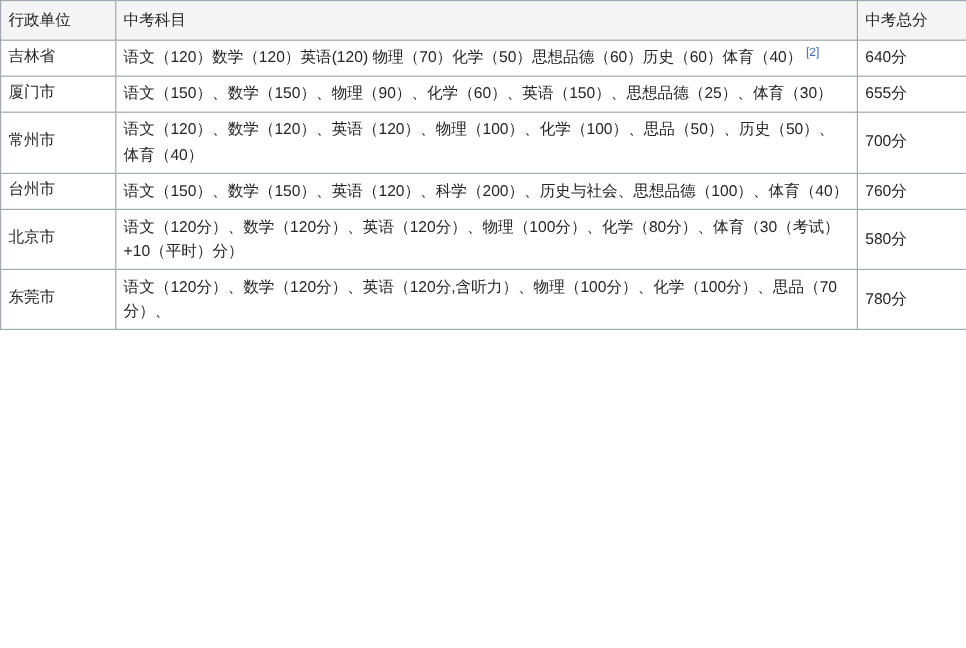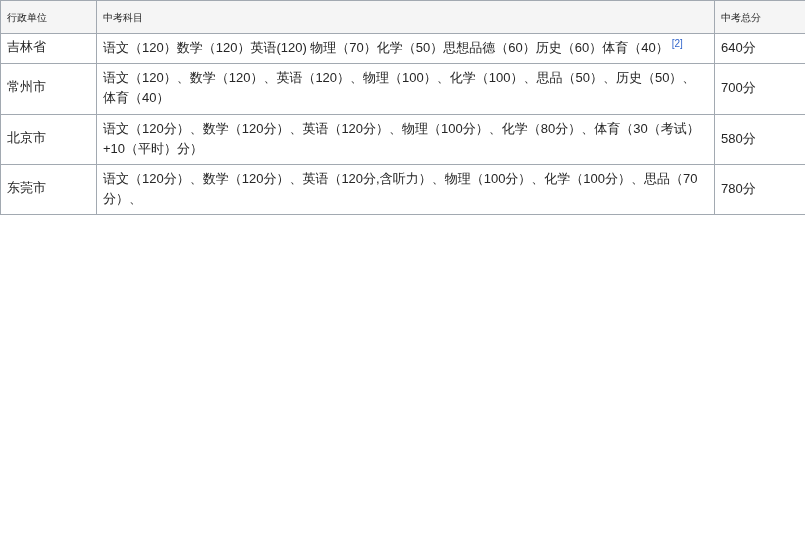--- a/index.html
+++ b/index.html
@@ -53,21 +53,21 @@
     padding-left: 9px;
   }
   sup.ref {
     font-size: 10px;
     color: #3366cc;
     vertical-align: super;
     line-height: 1;
     margin-left: 3px;
     cursor: pointer;
   }
-  .hdr-label { font-size: 10px; }
+  .hdr-label { font-size: 13px; }
   tr.row-last td { border-bottom: 1px solid #a2a9b1; }
 </style>
 </head>
 <body>
 
 <table class="wikitable">
   <colgroup>
     <col class="c-unit">
     <col class="c-subj">
     <col class="c-total">
@@ -79,23 +79,33 @@
       <th class="total"><span class="hdr-label">中考总分</span></th>
     </tr>
   </thead>
   <tbody>
     <tr>
       <td class="unit">吉林省</td>
       <td class="subj"><span>语文（120）数学（120）英语(120) 物理（70）化学（50）思想品德（60）历史（60）体育（40）</span><sup class="ref">[2]</sup></td>
       <td class="total">640分</td>
     </tr>
     <tr>
+      <td class="unit">厦门市</td>
+      <td class="subj">语文（150）、数学（150）、物理（90）、化学（60）、英语（150）、思想品德（25）、体育（30）</td>
+      <td class="total">655分</td>
+    </tr>
+    <tr>
       <td class="unit">常州市</td>
       <td class="subj">语文（120）、数学（120）、英语（120）、物理（100）、化学（100）、思品（50）、历史（50）、体育（40）</td>
       <td class="total">700分</td>
+    </tr>
+    <tr>
+      <td class="unit">台州市</td>
+      <td class="subj">语文（150）、数学（150）、英语（120）、科学（200）、历史与社会、思想品德（100）、体育（40）</td>
+      <td class="total">760分</td>
     </tr>
     <tr>
       <td class="unit">北京市</td>
       <td class="subj">语文（120分）、数学（120分）、英语（120分）、物理（100分）、化学（80分）、体育（30（考试）+10（平时）分）</td>
       <td class="total">580分</td>
     </tr>
     <tr class="row-last">
       <td class="unit">东莞市</td>
       <td class="subj">语文（120分）、数学（120分）、英语（120分,含听力）、物理（100分）、化学（100分）、思品（70分）、</td>
       <td class="total">780分</td>

